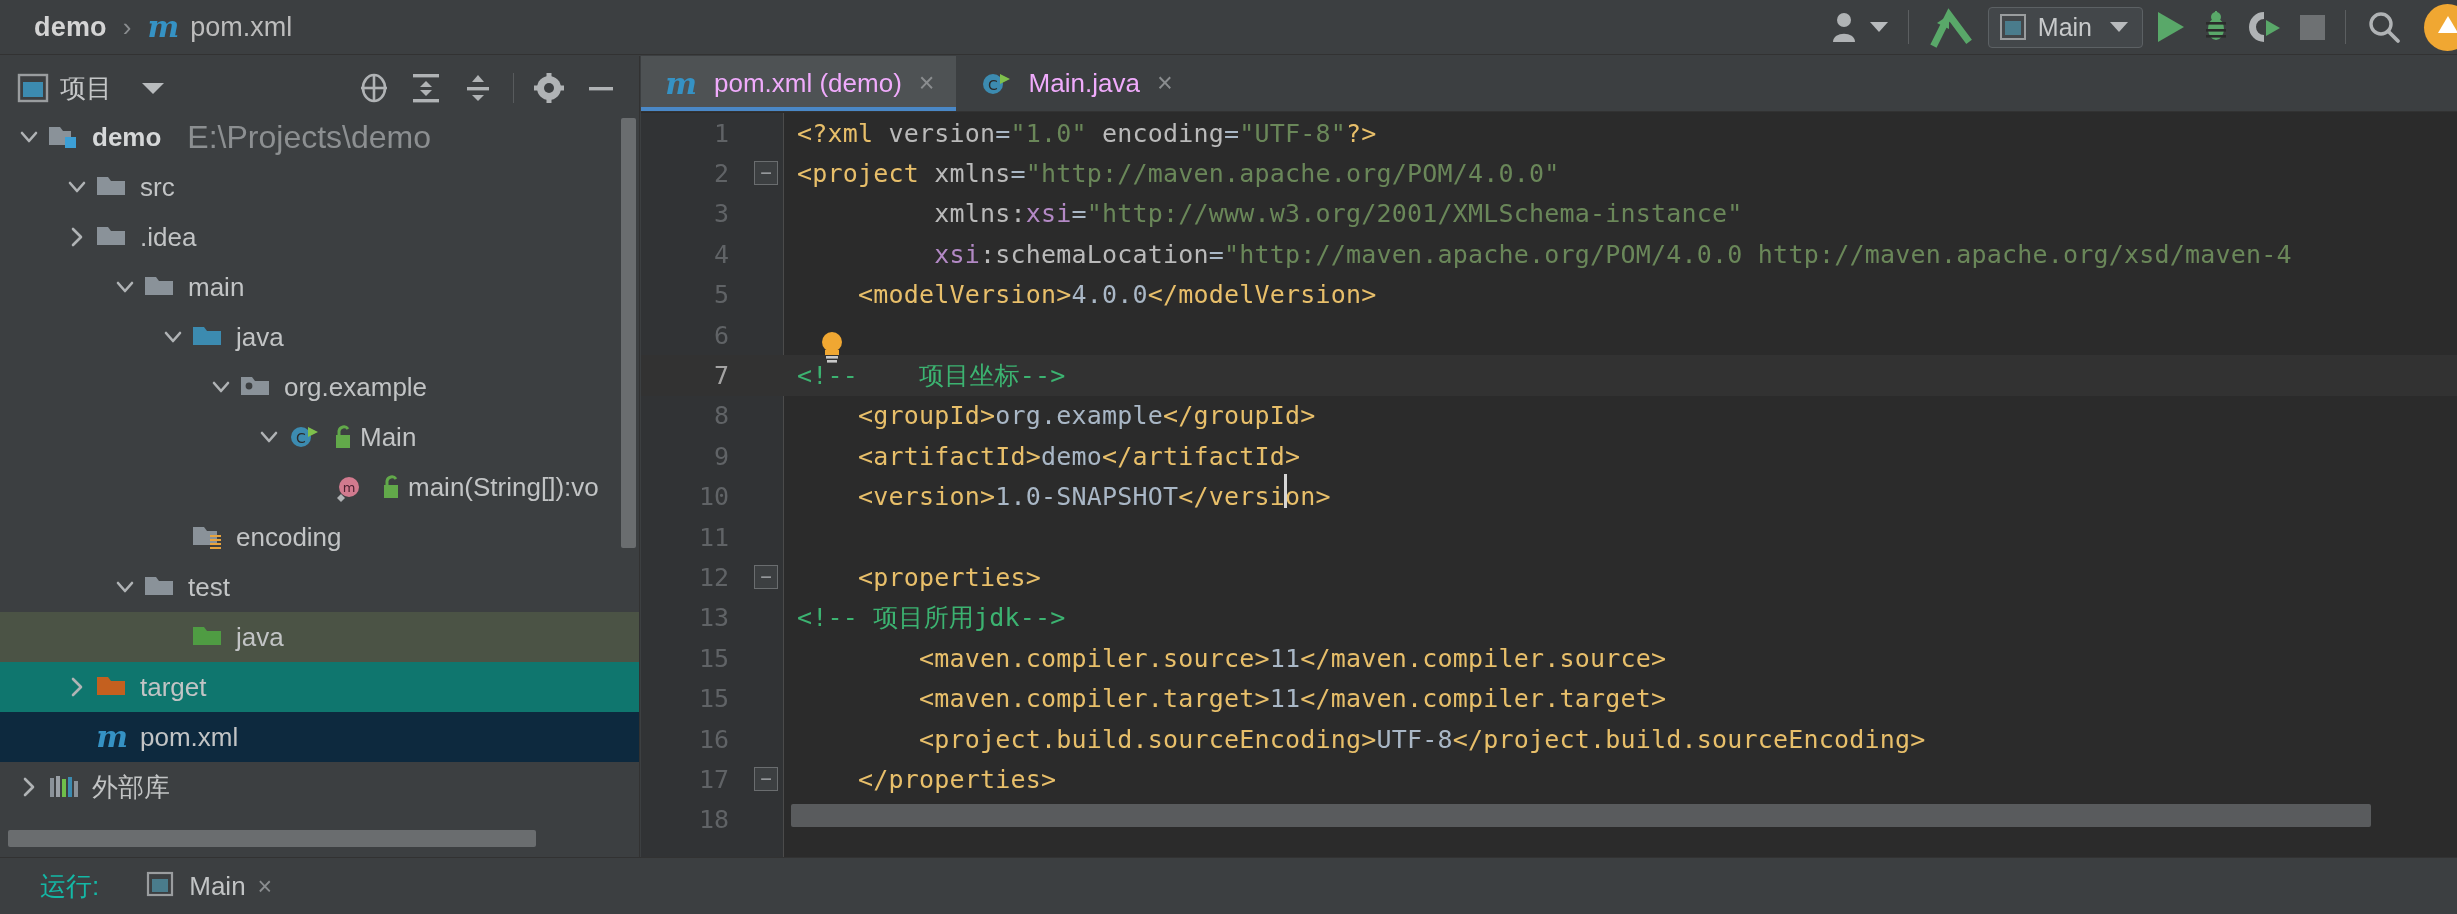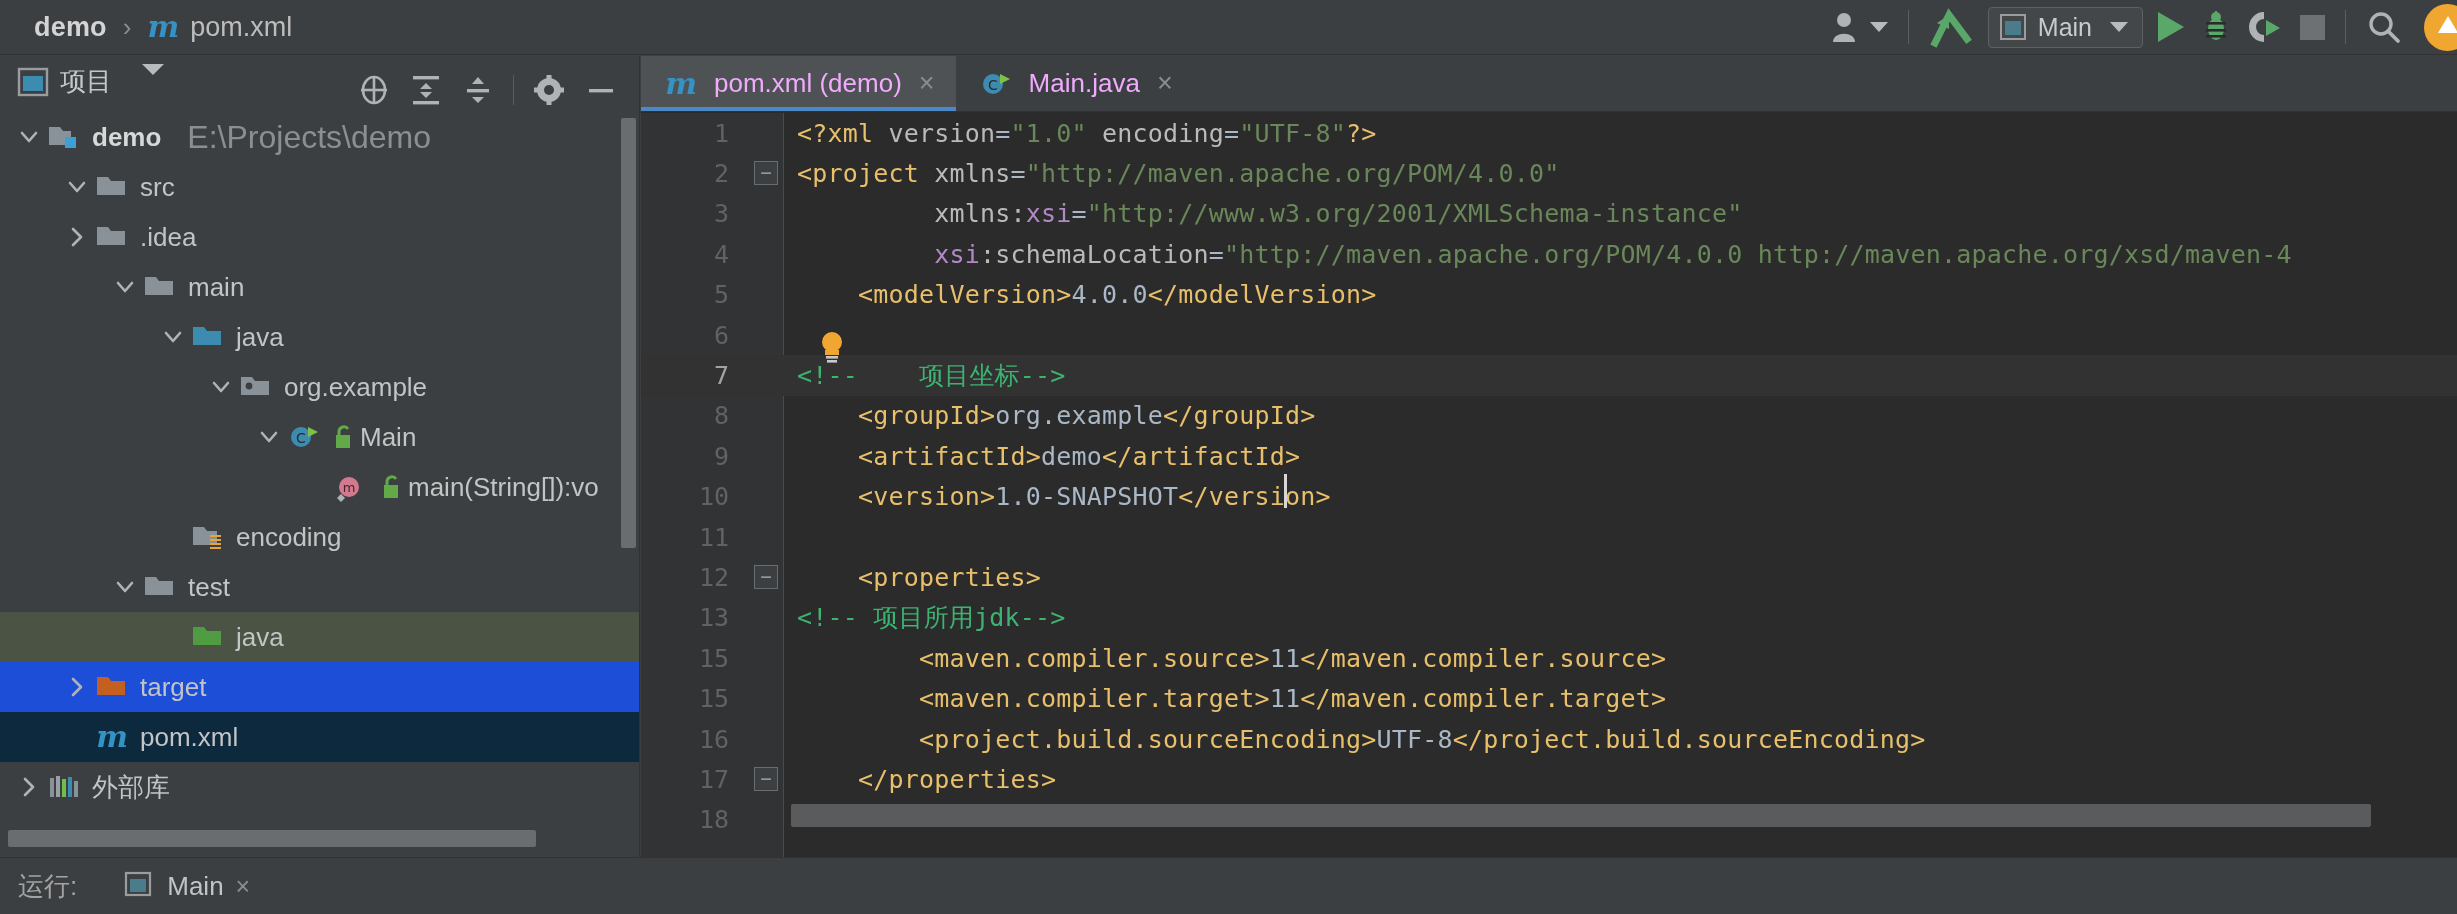--- a/index.html
+++ b/index.html
@@ -49,41 +49,41 @@
                    position: relative; margin-left: 13px; margin-right: -14px; }
   .avatar-orange::after { content:""; position:absolute; left:14px; top:12px;
       width:0; height:0; border-left:10px solid transparent; border-right:10px solid transparent;
       border-bottom:17px solid #ffffff; }
 
   
   .panel {
     position: absolute; left: 0; top: 56px; width: 640px; height: 801px;
     background: #3c3f41; border-right: 1px solid #323232;
   }
-  .panel-head { height: 56px; display: flex; align-items: flex-start; padding: 8px 12px 0 18px; gap: 0; }
+  .panel-head { height: 56px; display: flex; align-items: center; padding: 8px 12px 0 18px; gap: 0; }
   .ph-title { display: flex; align-items: center; gap: 12px; }
   .ph-label { color: #c4c6c7; font-size: 26px; }
   .ph-caret { width: 0; height: 0; border-left: 11px solid transparent;
               border-right: 11px solid transparent; border-top: 11px solid #b8bbbd; margin-left: 30px; }
   .ph-icons { margin-left: auto; display: flex; align-items: center; gap: 0; }
   .ph-ico { width: 52px; height: 52px; display: flex; align-items: center; justify-content: center; }
   .ph-div { width: 1px; height: 30px; background: #585b5d; margin: 0 9px; }
 
   .tree { position: absolute; top: 56px; left: 0; right: 0; bottom: 40px; overflow: hidden; }
   .trow { height: 50px; display: flex; align-items: center; position: relative; white-space: nowrap; }
   .tlabel { color: #c2c4c5; font-size: 26px; }
   .tlabel.bold { font-weight: bold; color: #d6d8d9; }
   .tpath { color: #8c8f91; font-size: 32px; margin-left: 26px; }
   .arrow { width: 34px; display: flex; align-items: center; justify-content: center; flex: none; }
   .arrow svg { display: block; }
   .icon-slot { width: 36px; display: flex; align-items: center; justify-content: center; flex: none; margin-right: 10px; }
 
   .sel-blue { background: #0d293e; }
   .sel-green { background: #4b5345; }
-  .sel-brown { background: #1d4ed8; }
+  .sel-brown { background: #0f766e; }
 
   .panel-hscroll { position: absolute; left: 8px; bottom: 10px; width: 528px; height: 17px;
                    background: #6a6d6f; border-radius: 2px; }
   .panel-vscroll { position: absolute; right: 3px; top: 62px; width: 15px; height: 430px;
                    background: #6a6d6f; border-radius: 2px; }
 
   
   .editor-area { position: absolute; left: 641px; top: 56px; right: 0; height: 801px; background: #2b2b2b; }
 
   .tabs { height: 56px; background: #3c3f41; display: flex; align-items: stretch;
@@ -127,21 +127,21 @@
 
   .breadcrumb-bot { position: absolute; left: 641px; bottom: 0px; right: 0; height: 57px;
                     background: #3c3f41; border-top: 1px solid #323232;
                     display: flex; align-items: center; padding-left: 25px; }
   .bcb-label { color: #bfc1c2; font-size: 25px; }
 
   
   .bottom-strip { position: absolute; left: 0; bottom: 0; width: 2457px; height: 57px;
                   background: #3c3f41; border-top: 1px solid #323232;
                   display: flex; align-items: center; }
-  .run-label { color: #a3a3a3; font-size: 26px; padding-left: 18px; }
+  .run-label { color: #14b8a6; font-size: 26px; padding-left: 40px; }
   .run-tab { display: flex; align-items: center; gap: 12px; margin-left: 48px; }
   .run-tab-label { color: #c2c4c5; font-size: 26px; }
   .run-tab-close { color: #8a8d8f; font-size: 25px; }
   svg { overflow: visible; }
 </style>
 </head>
 <body>
 
 <div class="app">
 

